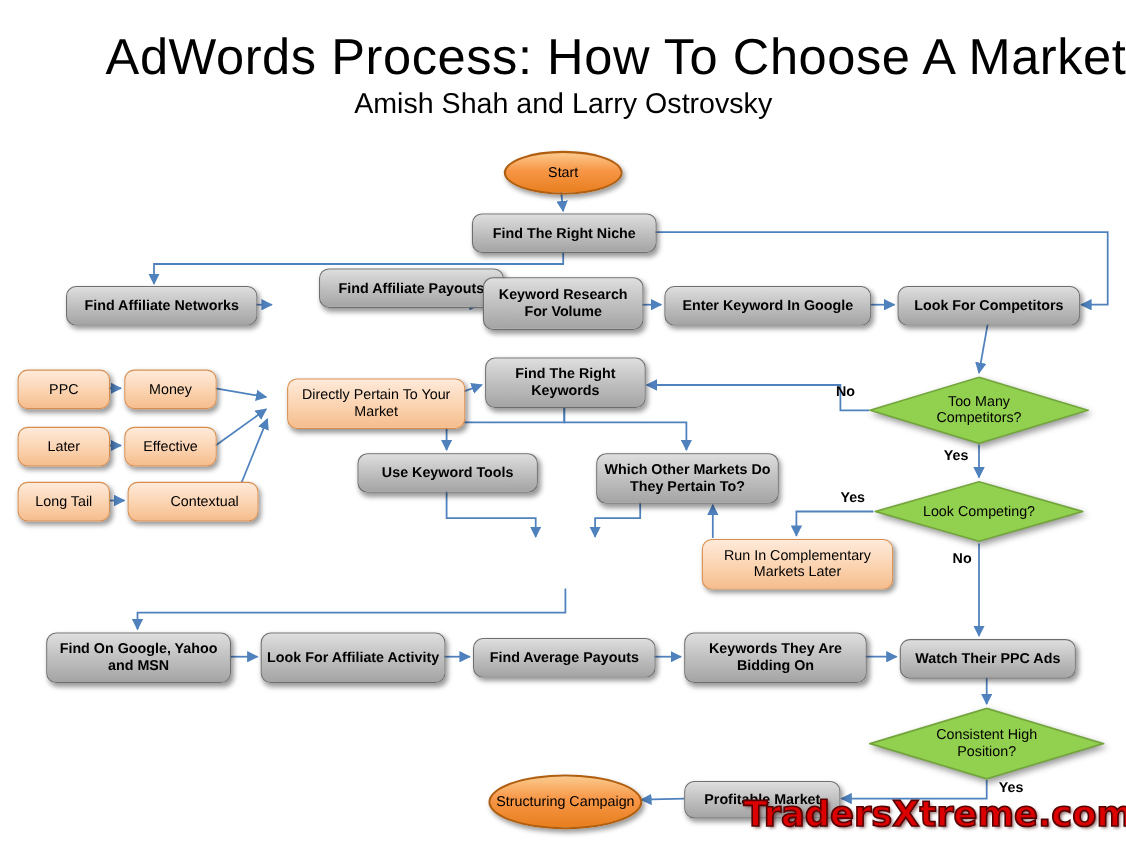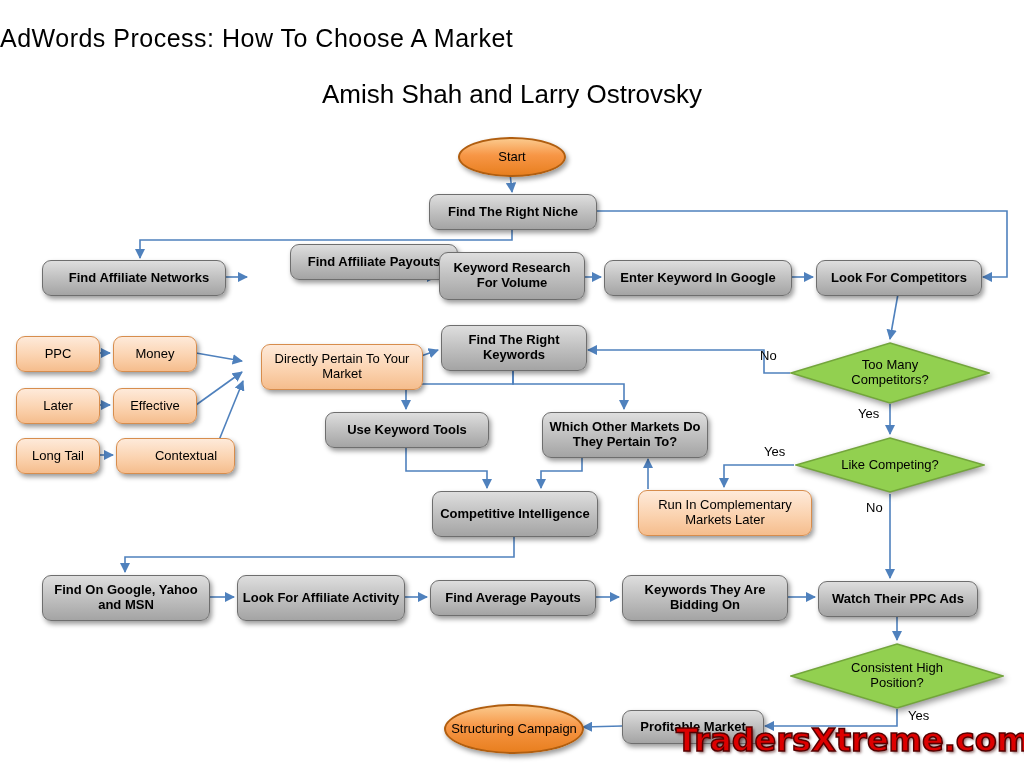--- a/index.html
+++ b/index.html
@@ -1,20 +1,20 @@
 <!DOCTYPE html>
 <html><head>
 <meta charset="utf-8">
 <title>AdWords Process Flowchart</title>
 <style>
   html,body{margin:0;padding:0;background:#fff;}
   .stage{position:relative;width:1024px;height:768px;background:#ffffff;overflow:hidden;
          font-family:"Liberation Sans",sans-serif;color:#000;}
-  .page-title{position:absolute;left:0;right:0;top:24px;text-align:left;
-              font-size:25px;font-weight:400;letter-spacing:.5px;}
+  .page-title{position:absolute;left:0;right:0;top:24px;text-align:right;
+              font-size:46px;font-weight:400;letter-spacing:.5px;}
   .page-subtitle{position:absolute;left:0;right:0;top:79px;text-align:center;
                  font-size:26px;font-weight:400;}
   
   .wm-tc4s{position:absolute;top:4px;right:14px;font-size:41px;font-weight:bold;
            letter-spacing:-2px;color:#1e1e1e;font-family:"DejaVu Sans",sans-serif;}
   .wm-dlsub{position:absolute;left:372px;top:358px;font-size:38px;font-weight:800;
             letter-spacing:2px;color:#dd0000;-webkit-text-stroke:2px #550000;
             text-shadow:2px 3px 3px rgba(60,0,0,.6);font-family:"DejaVu Sans",sans-serif;z-index:30;}
   .wm-traders{position:absolute;left:676px;top:721px;font-size:32px;font-weight:800;
               color:#dd0000;-webkit-text-stroke:1.5px #550000;
@@ -33,21 +33,21 @@
   .rect-orange{background:linear-gradient(180deg,#feeada 0%,#fbd3b0 55%,#f5bd8d 100%);
                border:1.5px solid #d78d4d;border-radius:9px;
                box-shadow:2px 3px 5px rgba(0,0,0,.40);}
   .ellipse{background:linear-gradient(180deg,#fbc98c 0%,#f79646 45%,#e87f1f 100%);
            border:2px solid #b05e10;border-radius:50%;
            box-shadow:2px 3px 5px rgba(0,0,0,.40);}
   .diamond{background:none;}
   .diamond svg{position:absolute;left:0;top:0;filter:drop-shadow(2px 3px 3px rgba(0,0,0,.40));}
   .diamond polygon{fill:#92d050;stroke:#73a53c;stroke-width:1.5;}
   .diamond .lbl{position:relative;width:64%;z-index:1;}
-  .edge-label{position:absolute;font-size:13px;color:#000;z-index:12;}
+  .edge-label{position:absolute;font-size:13px;color:#000;z-index:12;font-weight:bold;}
 </style>
 </head>
 <body>
 
 <div class="stage">
 
   <div class="page-title">AdWords Process: How To Choose A Market</div>
   <div class="page-subtitle">Amish Shah and Larry Ostrovsky</div>
 
   <svg id="edge-layer">
@@ -90,21 +90,21 @@
       <polyline points="213,455 243,381" marker-end="url(#arrowhead)"></polyline>
     </svg>
 
   <div id="node-layer">
       <div class="node ellipse" style="left: 458px; top: 137px; width: 104px; height: 36px;">
         <span class="lbl">Start</span>
       </div>
       <div class="node rect-gray" style="left: 429px; top: 194px; width: 166px; height: 34px;">
         <span class="lbl">Find The Right Niche</span>
       </div>
-      <div class="node rect-gray" style="left: 42px; top: 260px; width: 172px; height: 34px; padding-left: 10px;">
+      <div class="node rect-gray" style="left: 60px; top: 260px; width: 172px; height: 34px;">
         <span class="lbl">Find Affiliate Networks</span>
       </div>
       <div class="node rect-gray" style="left: 250px; top: 244px; width: 166px; height: 34px; margin-left: 40px;">
         <span class="lbl">Find Affiliate Payouts</span>
       </div>
       <div class="node rect-gray" style="left: 439px; top: 252px; width: 144px; height: 46px;">
         <span class="lbl">Keyword Research For Volume</span>
       </div>
       <div class="node rect-gray" style="left: 604px; top: 260px; width: 186px; height: 34px;">
         <span class="lbl">Enter Keyword In Google</span>
@@ -145,27 +145,24 @@
       <div class="node diamond" style="left: 790px; top: 342px; width: 200px; height: 62px;">
         <svg width="200" height="62">
           <polygon points="100,1 199,31 100,61 1,31"></polygon>
         </svg>
         <span class="lbl">Too Many Competitors?</span>
       </div>
       <div class="node diamond" style="left: 795px; top: 437px; width: 190px; height: 56px;">
         <svg width="190" height="56">
           <polygon points="95,1 189,28 95,55 1,28"></polygon>
         </svg>
-        <span class="lbl">Like Competing?</span>
+        <span class="lbl">Look Competing?</span>
       </div>
       <div class="node rect-orange" style="left: 638px; top: 490px; width: 172px; height: 44px;">
         <span class="lbl">Run In Complementary Markets Later</span>
-      </div>
-      <div class="node rect-gray" style="left: 432px; top: 491px; width: 164px; height: 44px;">
-        <span class="lbl">Competitive Intelligence</span>
       </div>
       <div class="node rect-gray" style="left: 42px; top: 575px; width: 166px; height: 44px;">
         <span class="lbl">Find On Google, Yahoo and MSN</span>
       </div>
       <div class="node rect-gray" style="left: 237px; top: 575px; width: 166px; height: 44px;">
         <span class="lbl">Look For Affiliate Activity</span>
       </div>
       <div class="node rect-gray" style="left: 430px; top: 580px; width: 164px; height: 34px;">
         <span class="lbl">Find Average Payouts</span>
       </div>

